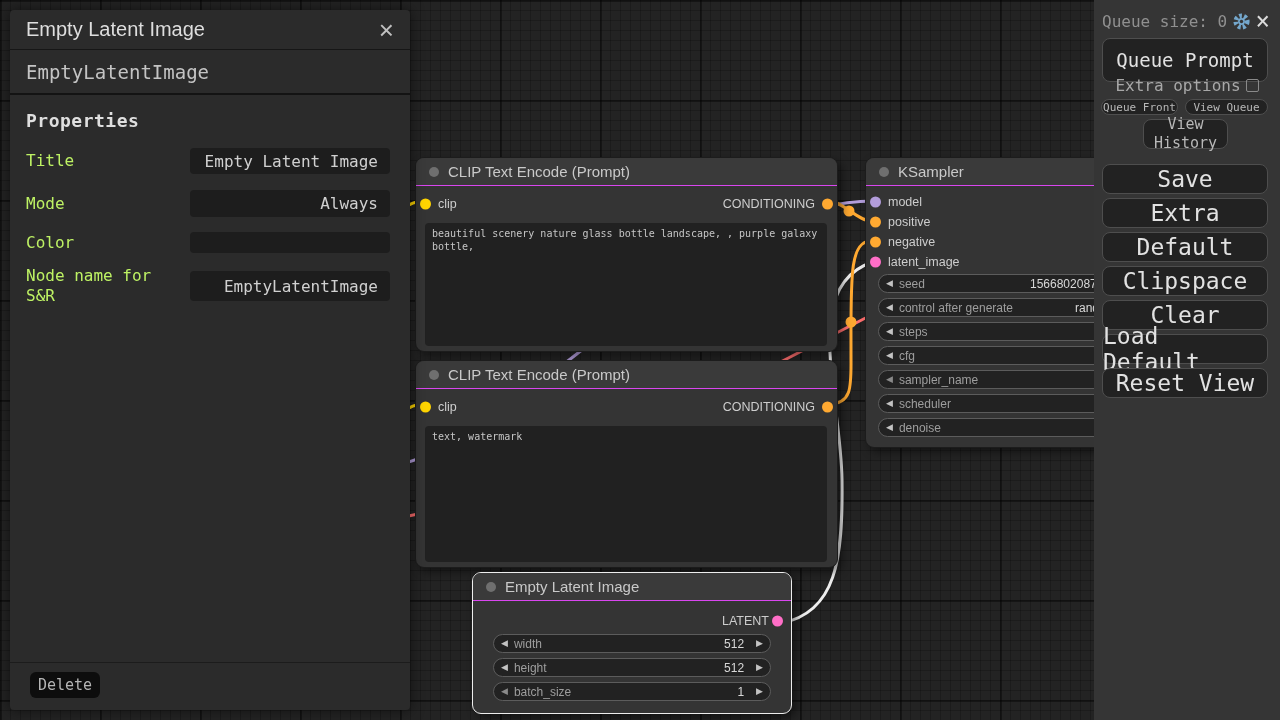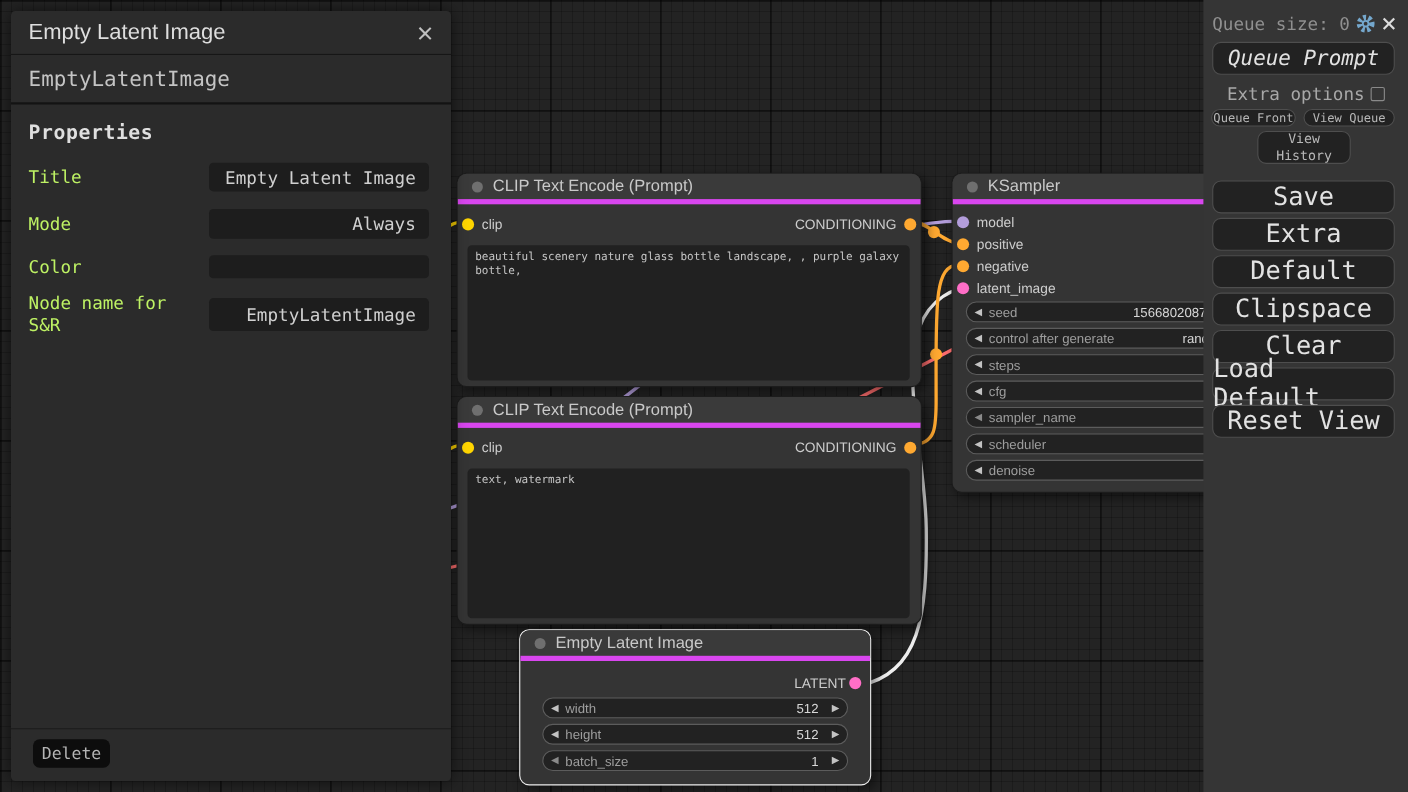--- a/index.html
+++ b/index.html
@@ -19,21 +19,21 @@
 
   
   svg.wires{position:absolute;inset:0;z-index:1;}
   svg.wires path{fill:none;stroke-width:3;stroke-linecap:round;}
 
   
   .node{position:absolute;z-index:2;background:#343434;border:1px solid #1c1c1c;
         border-radius:9px;box-shadow:4px 4px 10px rgba(0,0,0,.45);}
   .node.selected{border:1px solid #ededed;}
   .node-header{height:28px;display:flex;align-items:center;gap:9px;padding:0 13px;
-        background:#3a3a3a;border-radius:8px 8px 0 0;border-bottom:5px solid #d946ef;}
+        background:#3a3a3a;border-radius:8px 8px 0 0;border-bottom:1px solid #d946ef;}
   .node-title{font-size:15px;color:#c9c9c9;white-space:nowrap;}
   .collapse-dot{width:10px;height:10px;border-radius:50%;background:#6f6f6f;flex:none;}
   .slot{position:relative;height:20px;display:flex;align-items:center;}
   .slot-label{font-size:12.5px;color:#cdcdcd;}
   .port{position:absolute;width:11px;height:11px;border-radius:50%;
         background:var(--dot,#888);top:50%;transform:translateY(-50%);}
   .port.in{left:4px;}
   .port.out{right:4px;}
   .in-label{margin-left:22px;}
   .out-label{margin-left:auto;margin-right:22px;}
@@ -75,28 +75,28 @@
 
   
   .menu{position:absolute;left:1094px;top:0;width:186px;height:720px;z-index:6;
         background:var(--panel-bg,#353535);}
   .menu-head{display:flex;align-items:center;margin:12px 10px 0 8px;}
   .queue-size{font-size:16px;color:#909090;white-space:nowrap;}
   .gear{margin-left:5px;flex:none;display:flex;}
   .menu-close{margin-left:auto;font-size:24px;line-height:.8;color:#dcdcdc;cursor:pointer;}
   .btn{background:#222;border:1px solid #4e4e4e;border-radius:8px;color:#e2e2e2;
         display:flex;align-items:center;justify-content:center;cursor:pointer;}
-  .queue-prompt{position:absolute;left:8px;right:12px;top:38px;height:30px;font-size:19px;font-style:italic;}
+  .queue-prompt{position:absolute;left:8px;right:12px;top:38px;height:44px;font-size:19px;}
   .extra-row{position:absolute;left:0;right:0;top:76px;height:18px;display:flex;
         align-items:center;justify-content:center;gap:5px;}
   .extra-label{font-size:16px;color:#a8a8a8;}
   .checkbox{width:13px;height:13px;border:1px solid #8a8a8a;border-radius:2px;background:transparent;}
   .qf-btn{position:absolute;left:7px;top:99px;width:77px;height:16px;font-size:11px;color:#b8b8b8;}
   .vq-btn{position:absolute;left:91px;top:99px;width:83px;height:16px;font-size:11px;color:#b8b8b8;}
-  .vh-btn{position:absolute;left:49px;top:119px;width:85px;height:30px;font-size:12px;
+  .vh-btn{position:absolute;left:49px;top:119px;width:85px;height:30px;font-size:15px;
         color:#b8b8b8;text-align:center;line-height:1.25;flex-direction:column;}
   .big-btn{position:absolute;left:8px;right:12px;height:30px;font-size:23px;}
 </style>
 </head>
 <body>
 
 <div class="stage">
 
   <div class="canvas"></div>
 

